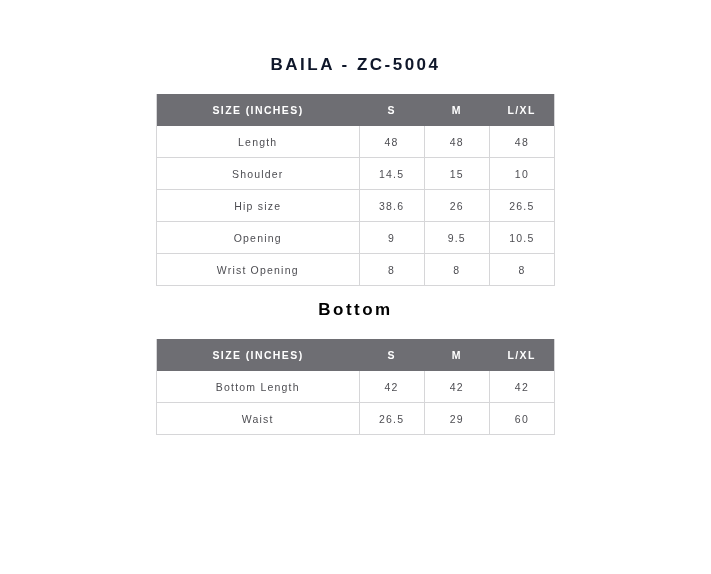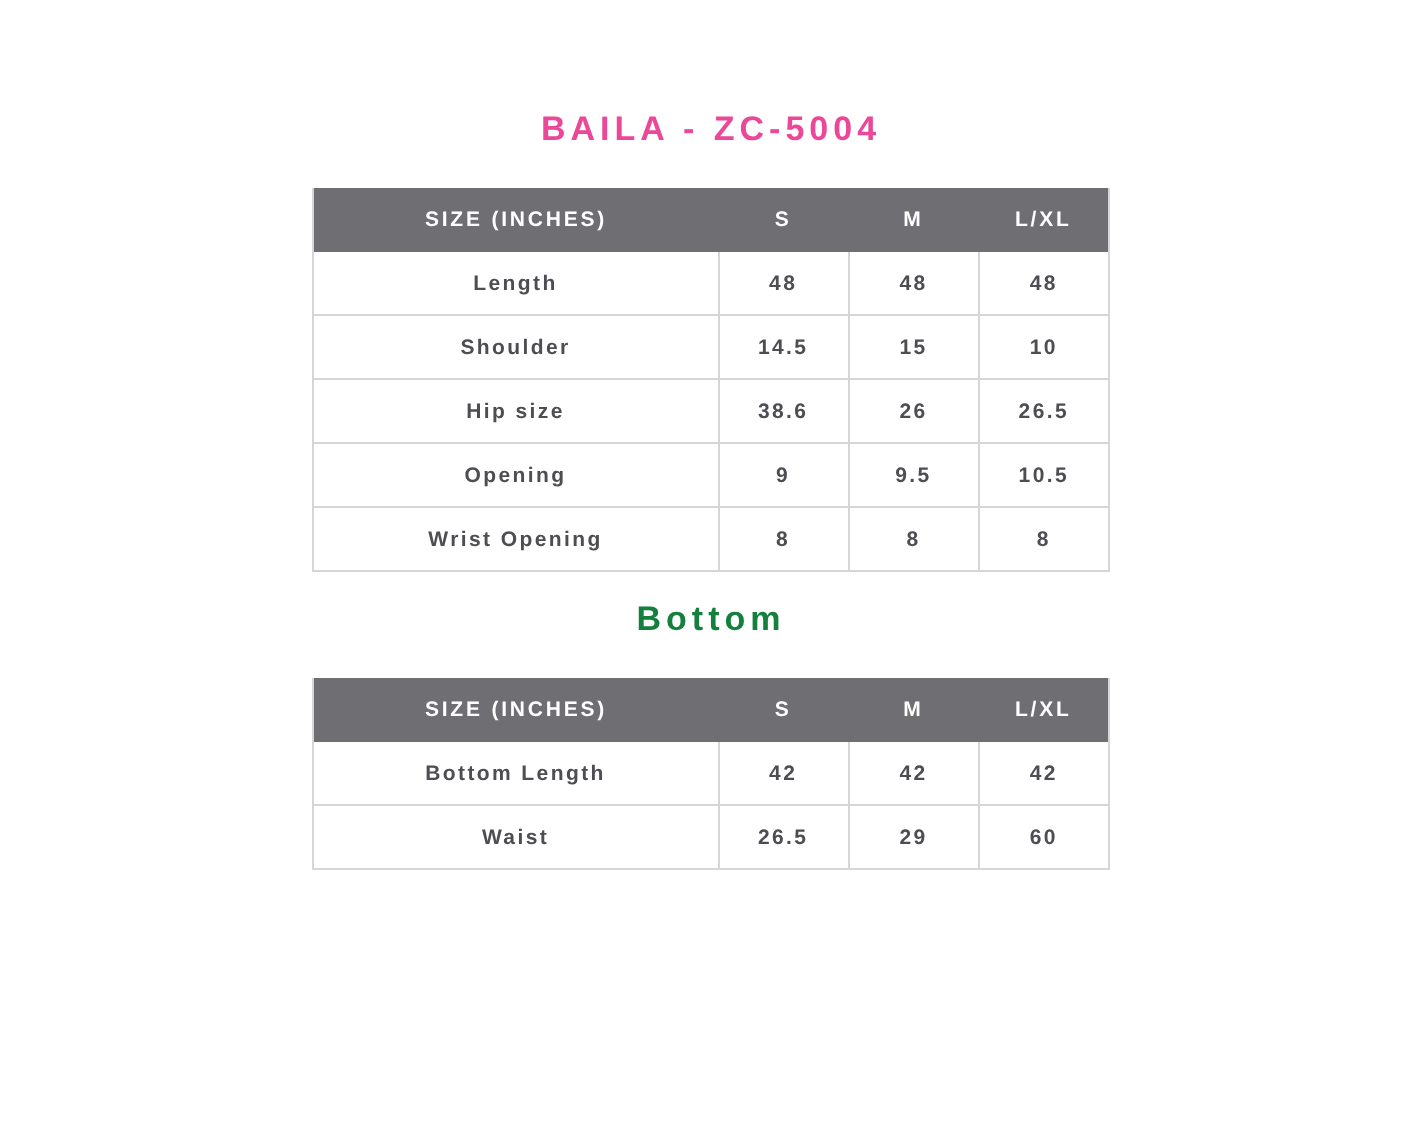--- a/index.html
+++ b/index.html
@@ -18,30 +18,30 @@
     width: 711px;
     height: 574px;
     position: relative;
     box-sizing: border-box;
   }
   .title {
     text-align: center;
     font-size: 17px;
     font-weight: bold;
     letter-spacing: 2.5px;
-    color: #ec4899;
+    color: #0f172a;
     margin-top: 55px;
     margin-bottom: 0;
   }
   .section-title {
     text-align: center;
     font-size: 17px;
     font-weight: bold;
     letter-spacing: 2.5px;
-    color: #15803d;
+    color: #000000;
     margin-bottom: 0;
   }
   .table-wrap {
     width: 399px;
     margin: 19px auto 0 auto;
   }
   table {
     width: 100%;
     border-collapse: collapse;
     table-layout: fixed;
@@ -54,21 +54,21 @@
     letter-spacing: 1.4px;
     padding: 10px 0 10px 0;
     text-align: center;
     border: none;
   }
   thead th.label-col {
     width: 202px;
   }
   tbody td {
     font-size: 10.5px;
-    font-weight: bold;
+    font-weight: normal;
     letter-spacing: 1.2px;
     color: #4d4d52;
     text-align: center;
     padding: 10px 0 9px 0;
     border-bottom: 1px solid #d6d6d8;
     border-right: 1px solid #d6d6d8;
   }
   tbody td:last-child {
     border-right: none;
   }

